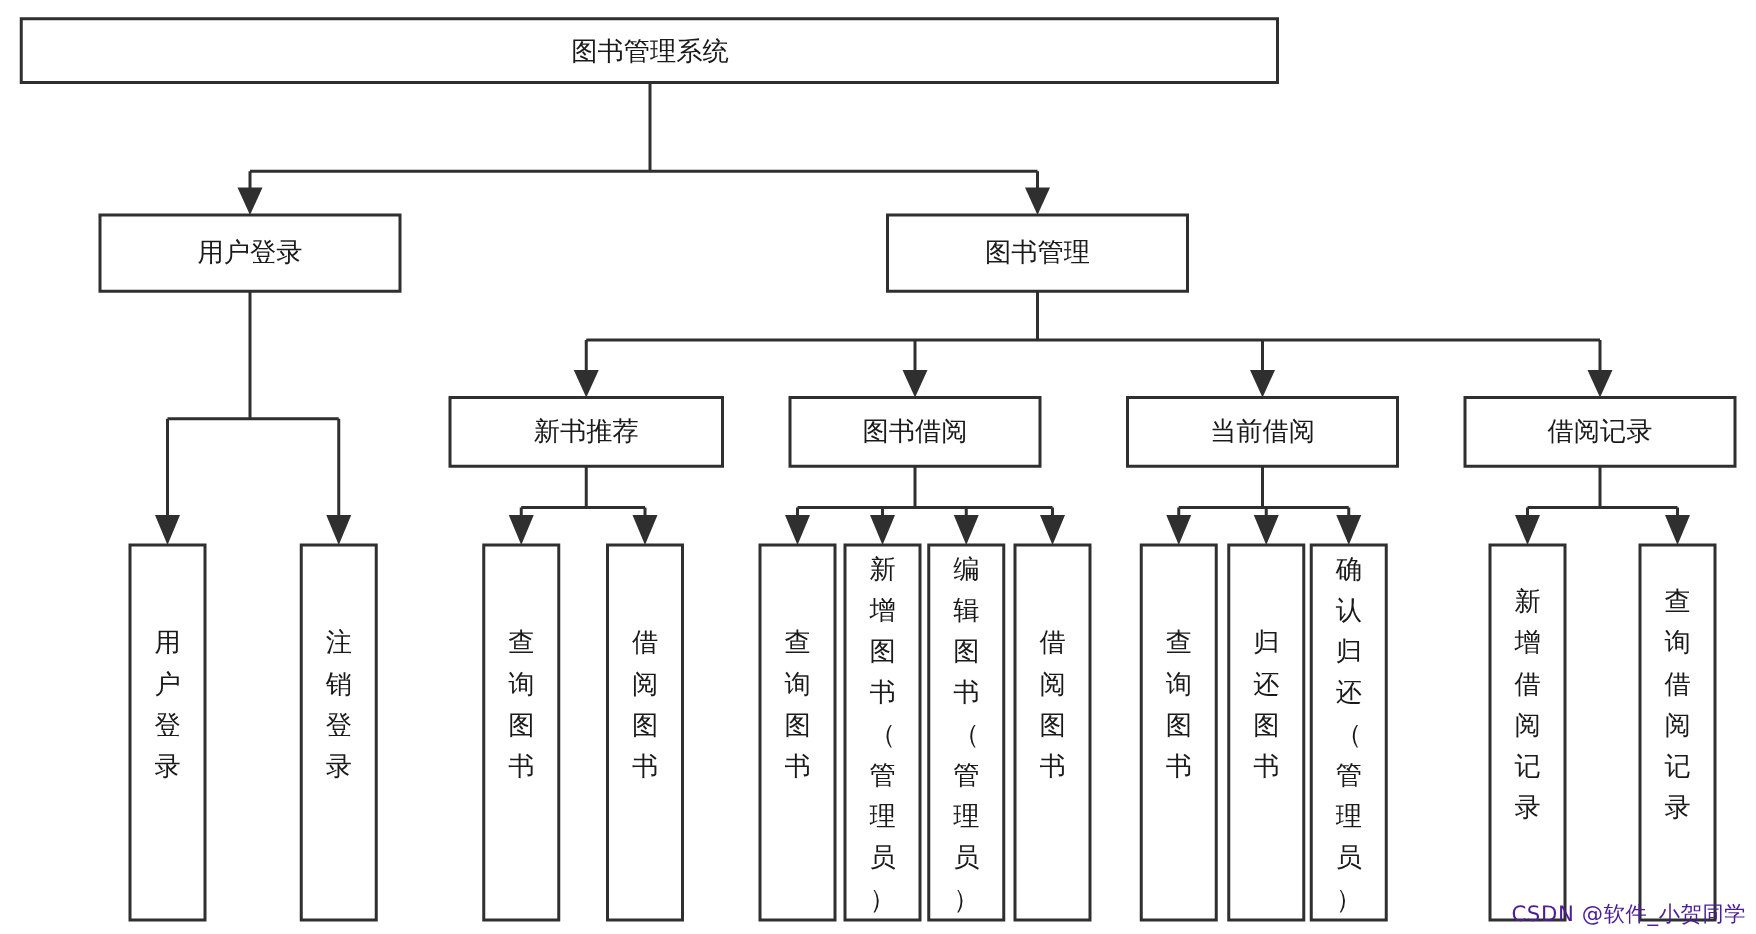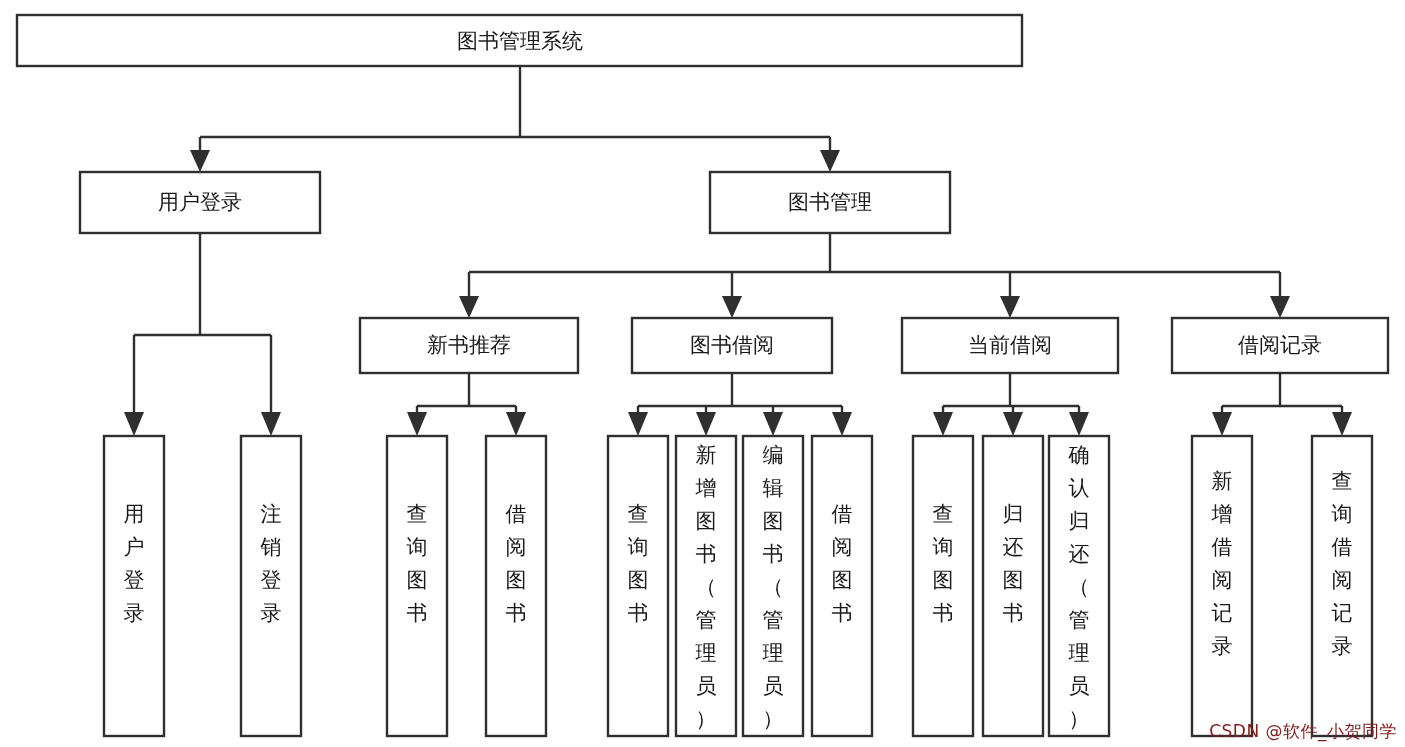--- a/index.html
+++ b/index.html
@@ -52,21 +52,21 @@
     font-family: "DejaVu Sans", "Liberation Sans", sans-serif;
     font-size: 21px;
     text-anchor: middle;
   }
   .watermark {
     position: absolute;
     right: 8px;
     bottom: 4px;
     font-family: "DejaVu Sans", "Liberation Sans", sans-serif;
     font-size: 17px;
-    color: #7f1d1d;
+    color: #4c1d95;
     white-space: nowrap;
     letter-spacing: 0.5px;
   }
 </style>
 </head>
 <body>
 
 <div id="diagram-root">
 
   <svg class="flow" viewBox="0 0 1405 747" xmlns="http://www.w3.org/2000/svg">

